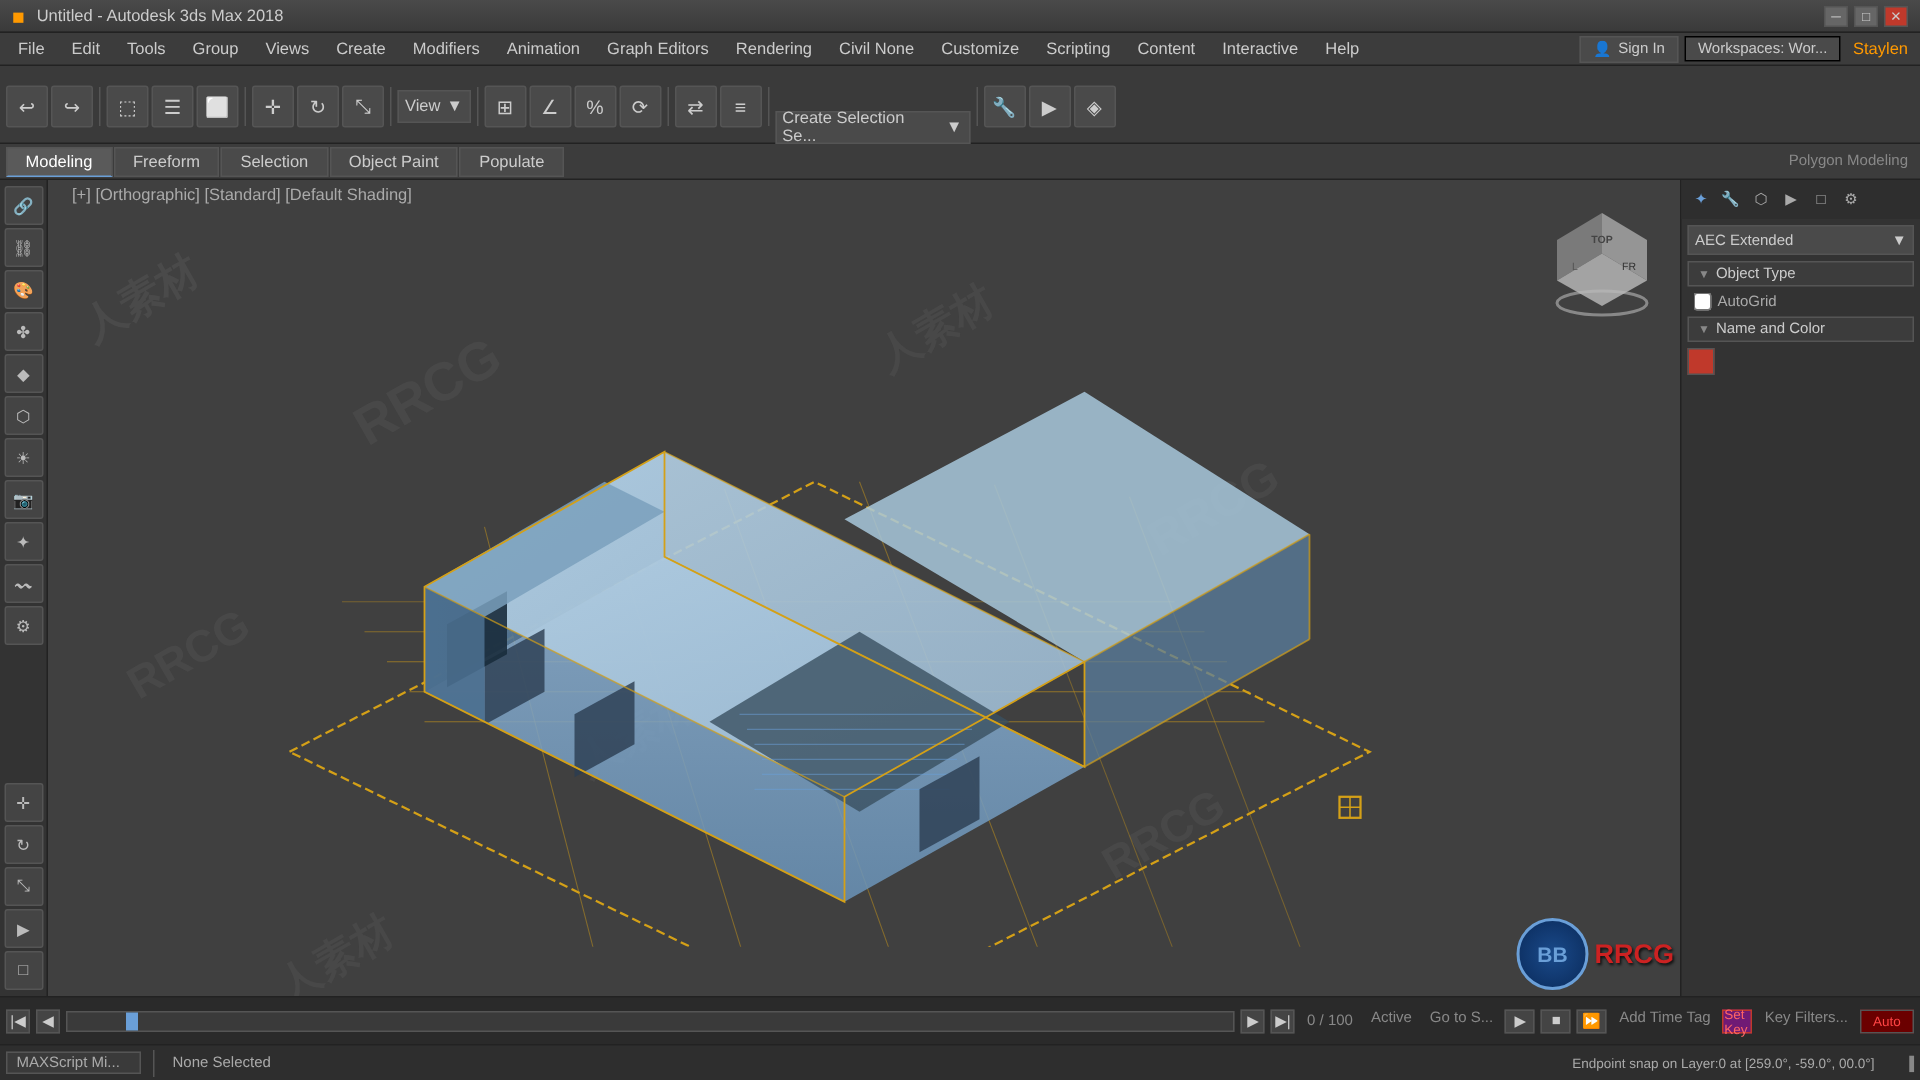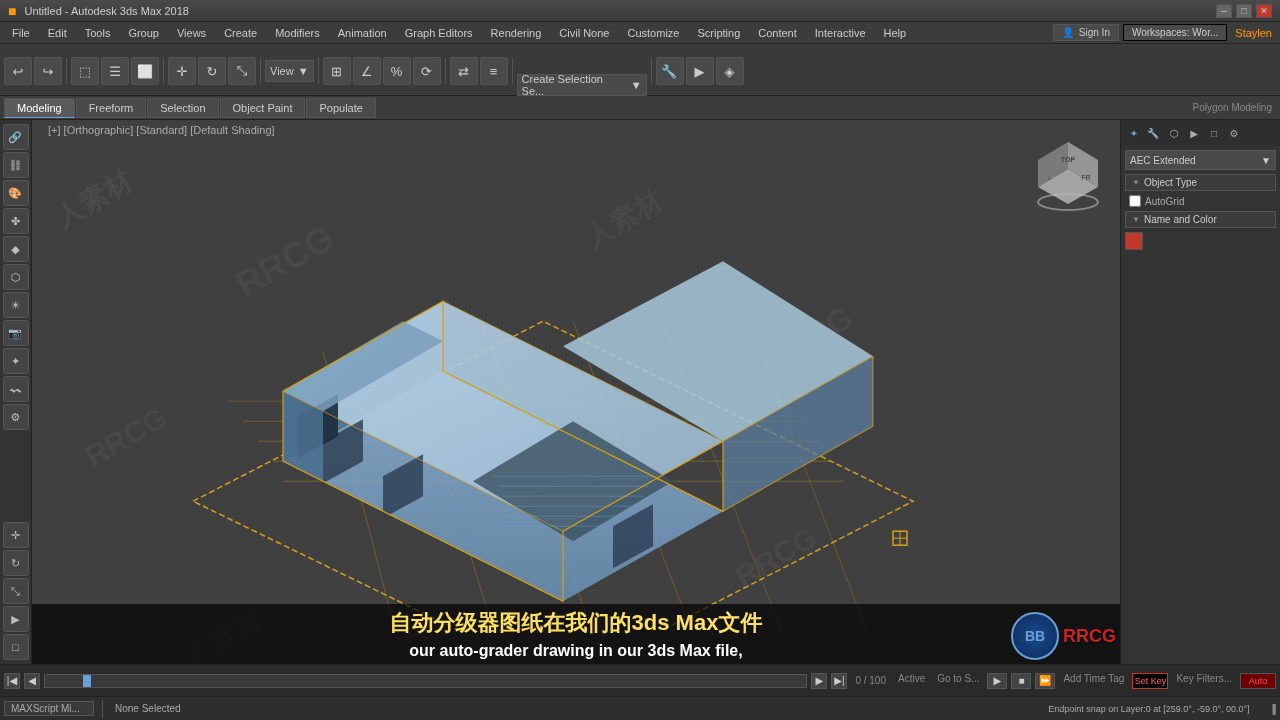--- a/index.html
+++ b/index.html
@@ -391,24 +391,20 @@
         <polygon points="40,10 70,28 70,55 40,37" fill="#aaa" opacity="0.8"></polygon>
         <polygon points="40,10 10,28 10,55 40,37" fill="#888" opacity="0.8"></polygon>
         <polygon points="40,37 70,55 40,72 10,55" fill="#bbb" opacity="0.8"></polygon>
 
         <text x="40" y="30" text-anchor="middle" fill="#444" font-size="7" font-weight="bold">TOP</text>
         <text x="58" y="48" text-anchor="middle" fill="#333" font-size="7">FR</text>
         <text x="22" y="48" text-anchor="middle" fill="#555" font-size="7">L</text>
       </svg>
     </div>
 
-    <div id="subtitle-bar">
-      <div id="subtitle-cn">自动分级器图纸在我们的3ds Max文件</div>
-      <div id="subtitle-en">our auto-grader drawing in our 3ds Max file,</div>
-    </div>
 
     <div id="logo-overlay">
       <div style="width:48px;height:48px;border-radius:50%;background:radial-gradient(circle,#1a4a8a,#0a2a5a);border:2px solid #6a9fd8;display:flex;align-items:center;justify-content:center;color:#6a9fd8;font-size:14px;font-weight:bold;">BB</div>
       <div style="color:#cc2222;font-size:18px;font-weight:bold;text-shadow:1px 1px 2px rgba(0,0,0,0.8);">RRCG</div>
     </div>
   </div>
 
   <div id="right-panel">
 
     <div id="right-panel-tabs">
@@ -460,21 +456,21 @@
   <div class="ts-btn">▶|</div>
   <div class="ts-label">0 / 100</div>
 
   <div style="display:flex;align-items:flex-start;gap:4px;margin-left:auto;">
     <div style="font-size:10px;color:#888;padding:0 4px;">Active</div>
     <div style="font-size:10px;color:#888;padding:0 4px;">Go to S...</div>
     <div class="ts-btn" style="width:20px;">▶</div>
     <div class="ts-btn" style="width:20px;">■</div>
     <div class="ts-btn" style="width:20px;">⏩</div>
     <div style="font-size:10px;color:#888;padding:0 4px;">Add Time Tag</div>
-    <div class="ts-btn" style="width:36px;background:#000000;border-color:#c0392b;color:#ff6666;font-size:9px;">Set Key</div>
+    <div class="ts-btn" style="width:20px;background:#701a75;border-color:#c0392b;color:#ff6666;font-size:9px;">Set Key</div>
     <div style="font-size:10px;color:#888;padding:0 4px;">Key Filters...</div>
     <div class="ts-btn" style="width:36px;background:#6b0000;color:#ff4444;font-size:9px;">Auto</div>
   </div>
 </div>
 
 <div id="status-bar">
   <div style="background:#3a3a3a;border:1px solid #555;padding:1px 6px;font-size:10px;color:#aaa;min-width:90px;">MAXScript Mi...</div>
   <div style="width:1px;height:18px;background:#555;"></div>
   <div class="status-item">None Selected</div>
   <div style="flex:1;"></div>

